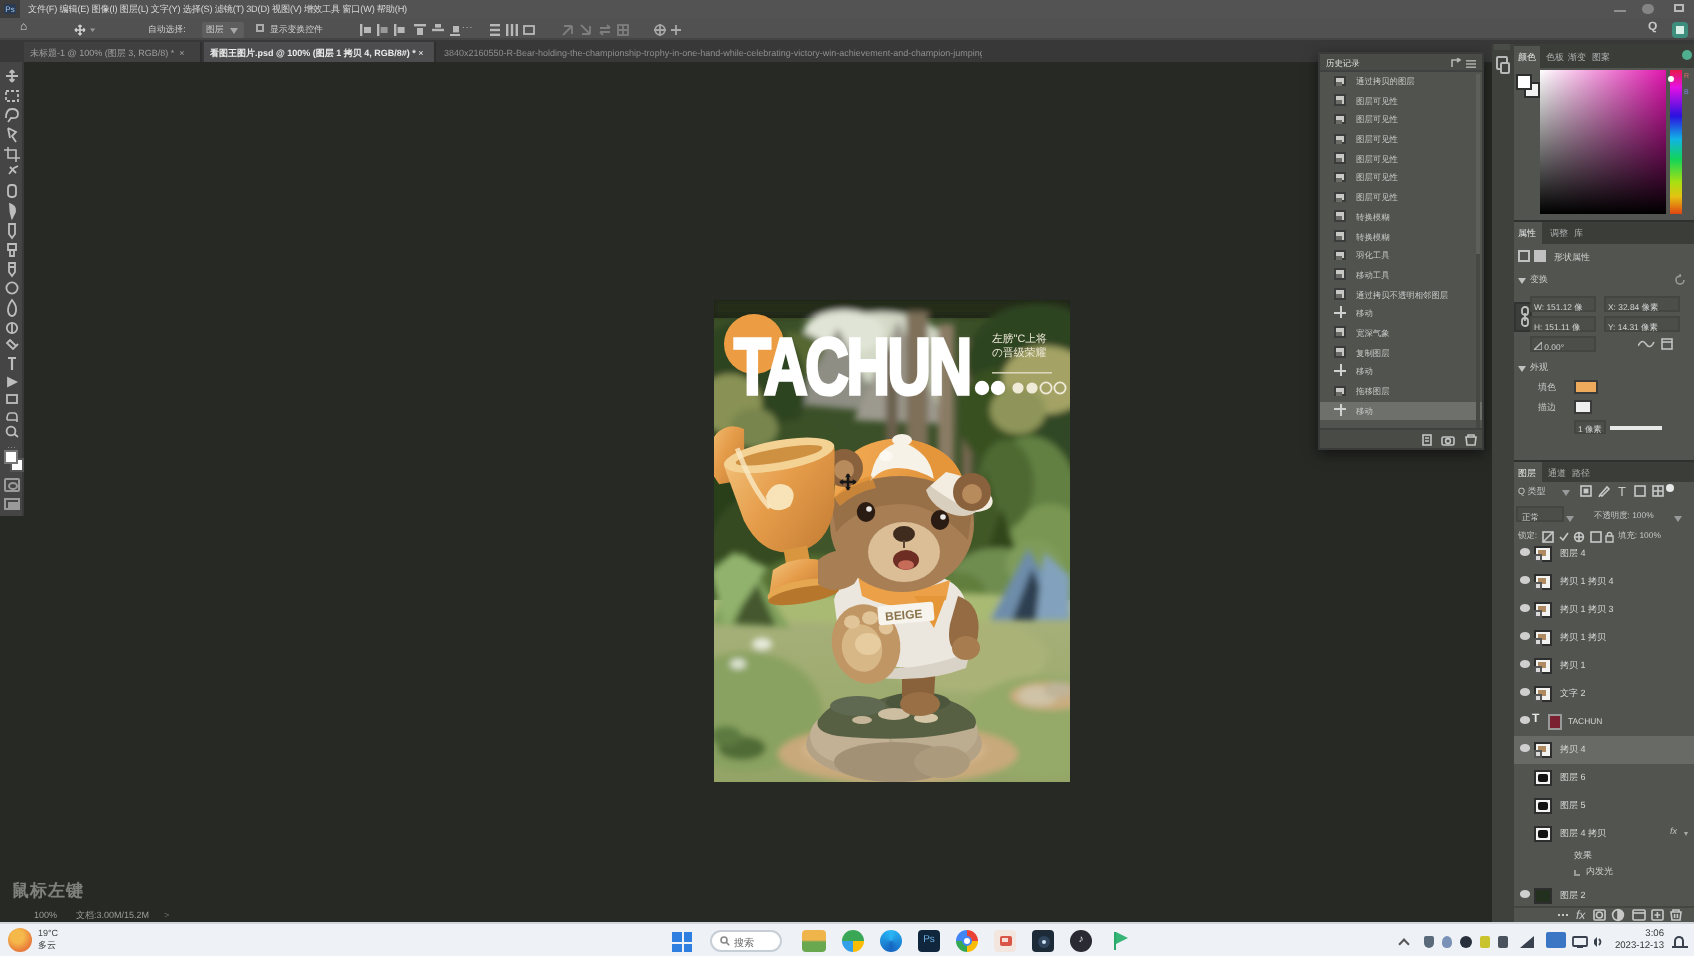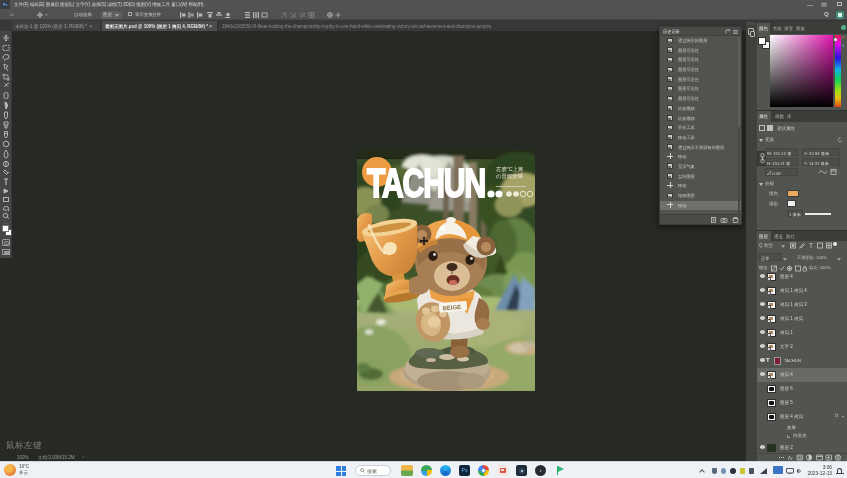--- a/index.html
+++ b/index.html
@@ -70,21 +70,21 @@
  <div class="a" style="left:838px;top:3.5px;width:4px;height:4px;background:#d8f0e8"></div>
 </div>
 
 <div class="a" id="tabbar" style="left:0;top:20px;width:847px;height:11px;background:#383838;font-size:4.5px;white-space:nowrap;overflow:hidden">
  <div class="a" style="left:12px;top:21px;width:89px;height:10px;background:#404040;color:#9f9f9f;padding:2.5px 3px;border-right:1px solid #2f2f2f;top:1px;overflow:hidden">未标题-1 @ 100% (图层 3, RGB/8) * &nbsp;×</div>
  <div class="a" style="left:102px;top:1px;width:116px;height:10px;background:#4d4d4f;color:#ececec;padding:2.5px 3px;border-right:1px solid #2f2f2f;overflow:hidden"><b>看图王图片.psd @ 100% (图层 1 拷贝 4, RGB/8#) *</b> ×</div>
  <div class="a" style="left:219px;top:1px;width:272px;height:10px;color:#8e8e8e;padding:2.5px 3px;overflow:hidden">3840x2160550-R-Bear-holding-the-championship-trophy-in-one-hand-while-celebrating-victory-win-achievement-and-champion-jumping-640-58.jpg@ 100% (图层 0, RGB/8#) * &nbsp;×</div>
 </div>
 
 <div class="a" id="canvas" style="left:12px;top:31px;width:734px;height:430px;background:#272925">
- <div class="a" style="left:-6px;top:409px;color:#8f928c;font-size:8.5px;font-weight:normal;opacity:.85;letter-spacing:0.5px">鼠标左键</div>
+ <div class="a" style="left:-6px;top:409px;color:#8f928c;font-size:8.5px;font-weight:bold;opacity:.85;letter-spacing:0.5px">鼠标左键</div>
  <div class="a" style="left:5px;top:424px;color:#9a9d97;font-size:4.5px">100%</div>
  <div class="a" style="left:26px;top:424px;color:#9a9d97;font-size:4.5px">文档:3.00M/15.2M</div>
  <div class="a" style="left:70px;top:424px;color:#6a6d67;font-size:4.5px">&gt;</div>
 </div>
 
 <div class="a" id="toolbar" style="left:0;top:31px;width:12px;height:227px;background:#454545;border-right:1px solid #393939">
  <svg width="12" height="186" viewBox="0 0 12 186" style="position:absolute;left:0;top:2px" fill="none" stroke="#bdbdbd" stroke-width="0.9">
   <path d="M6,2 L6,8 M3,5 L9,5 M6,2 L4.8,3.4 M6,2 L7.2,3.4 M6,8 L4.8,6.6 M6,8 L7.2,6.6"></path>
   <rect x="3" y="12.5" width="6" height="5" stroke-dasharray="1.5 1"></rect>
   <path d="M3,26 Q3,21.5 6,21.5 Q9,21.5 9,24 Q9,26.5 5.5,26 L4,28"></path>

